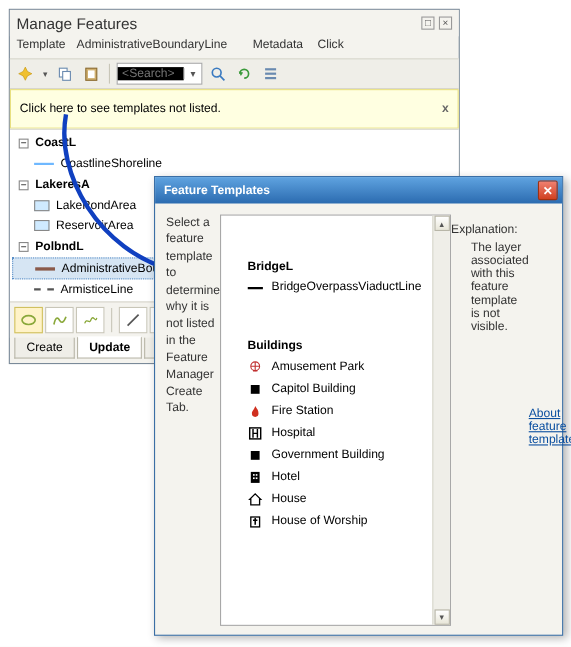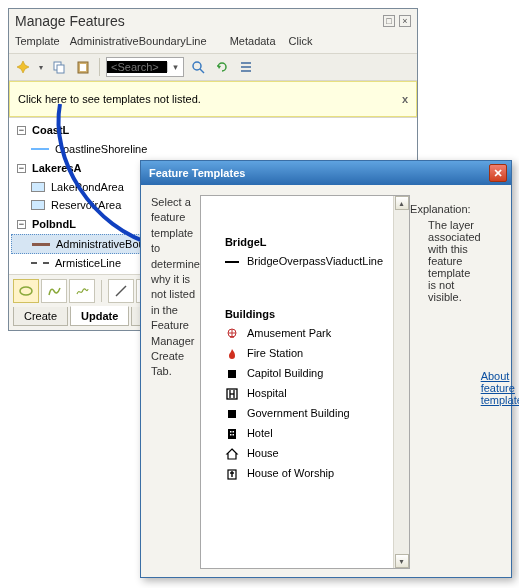--- a/index.html
+++ b/index.html
@@ -237,32 +237,32 @@
                 <line x1="7" y1="2" x2="7" y2="10" stroke="#c03030"></line>
                 <line x1="3" y1="6" x2="11" y2="6" stroke="#c03030"></line>
                 <line x1="5" y1="10" x2="9" y2="10" stroke="#c03030" stroke-width="1.5"></line>
               </svg>
             </span>
           <span>Amusement Park</span>
         </div>
         <div class="ft-item">
           <span class="ic">
               <svg class="icon">
+                <rect x="3" y="3" width="8" height="8" fill="#000"></rect>
+              </svg>
+            </span>
+          <span>Capitol Building</span>
+        </div>
+        <div class="ft-item">
+          <span class="ic">
+              <svg class="icon">
                 <path d="M7 2 C9 5 10 6 10 9 A3 3 0 0 1 4 9 C4 6 6 6 7 2" fill="#d03020"></path>
               </svg>
             </span>
           <span>Fire Station</span>
-        </div>
-        <div class="ft-item">
-          <span class="ic">
-              <svg class="icon">
-                <rect x="3" y="3" width="8" height="8" fill="#000"></rect>
-              </svg>
-            </span>
-          <span>Capitol Building</span>
         </div>
         <div class="ft-item">
           <span class="ic">
               <svg class="icon">
                 <rect x="2" y="2" width="10" height="10" fill="none" stroke="#000" stroke-width="1.3"></rect>
                 <line x1="5" y1="3" x2="5" y2="11" stroke="#000" stroke-width="1.3"></line>
                 <line x1="9" y1="3" x2="9" y2="11" stroke="#000" stroke-width="1.3"></line>
                 <line x1="5" y1="7" x2="9" y2="7" stroke="#000" stroke-width="1.3"></line>
               </svg>
             </span>

